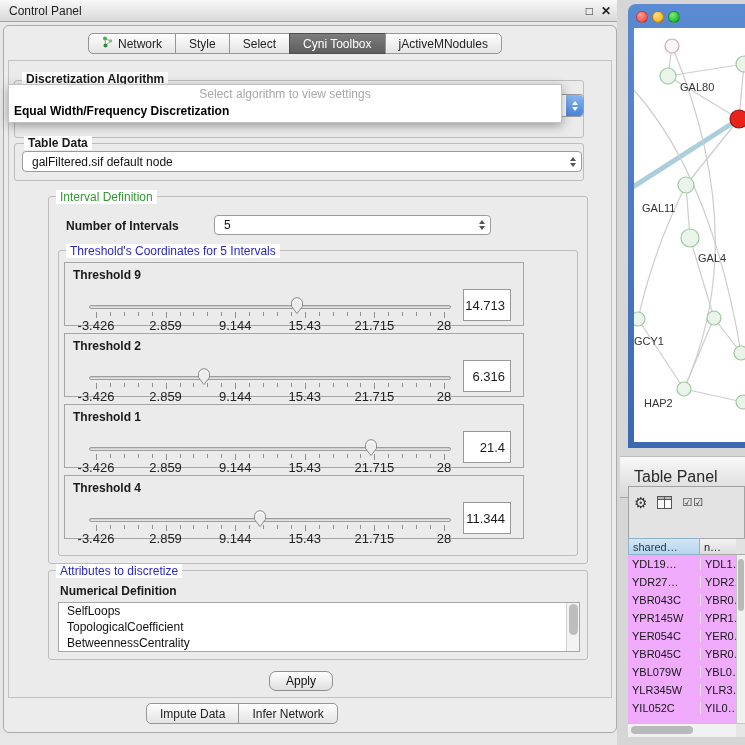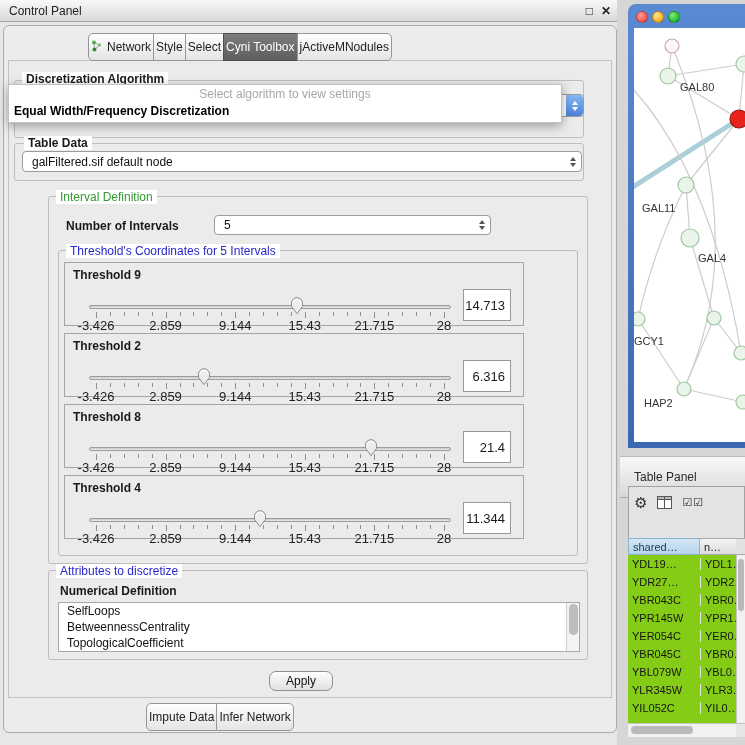--- a/index.html
+++ b/index.html
@@ -7,21 +7,21 @@
 .page{position:relative;width:745px;height:745px;background:#e7e7e7;overflow:hidden;font-size:12px;color:#1a1a1a}
 .abs{position:absolute}
 
 .titlebar{left:0;top:0;width:620px;height:22px;background:linear-gradient(#f8f8f8,#dadada);border-bottom:1px solid #a6a6a6;display:flex;align-items:center;padding:0 9px}
 .tb-title{font-size:12px;color:#222}
 .tb-btns{margin-left:auto;display:flex;gap:8px;font-size:12px;color:#222;font-weight:bold}
 .outer-panel{left:3px;top:25px;width:614px;height:708px;border:1px solid #ababab;border-radius:6px;background:#ececec}
 .inner-content{left:8px;top:60px;width:604px;height:638px;border:1px solid #c2c2c2;background:#ebebeb}
 
 .seg{display:flex}
-.seg-btn{height:28px;display:flex;align-items:center;gap:5px;padding:0 2px;background:linear-gradient(#fefefe,#e4e4e4);border:1px solid #969696;margin-left:-1px;font-size:12px;color:#222;white-space:nowrap}
+.seg-btn{height:21px;display:flex;align-items:center;gap:5px;padding:0 13px;background:linear-gradient(#fefefe,#e4e4e4);border:1px solid #969696;margin-left:-1px;font-size:12px;color:#222;white-space:nowrap}
 .seg-btn:first-child{border-radius:5px 0 0 5px;margin-left:0}
 .seg-btn:last-child{border-radius:0 5px 5px 0}
 .seg-btn.selected{background:linear-gradient(#7d7d7d,#5e5e5e);color:#fff;border-color:#4e4e4e}
 .top-tabs{left:88px;top:33px;z-index:4}
 .bottom-tabs{left:146px;top:703px;z-index:4}
 
 .group{border:1px solid #bdbdbd;border-radius:3px}
 .group-title{position:absolute;background:#ffffff;padding:0 4px;font-size:12px;white-space:nowrap;z-index:2}
 .bold{font-weight:bold}
 .gt-green{color:#339933}
@@ -61,28 +61,28 @@
 .right-bg{left:617px;top:0;width:128px;height:745px;background:#d6d6d6}
 .net-window{left:628px;top:4px;width:117px;height:444px;background:linear-gradient(#5a8ad2,#3c68b2);border-radius:8px 0 0 0}
 .traffic{position:absolute;left:8px;top:7px;display:flex;gap:4px}
 .light{width:12px;height:12px;border-radius:50%;border:1px solid rgba(0,0,0,.3)}
 .l-red{background:radial-gradient(circle at 35% 30%,#ff9a92,#ff5f57 60%,#d9443c)}
 .l-yellow{background:radial-gradient(circle at 35% 30%,#ffe08a,#febc2e 60%,#d79c20)}
 .l-green{background:radial-gradient(circle at 35% 30%,#8ce86f,#28c840 60%,#1d9e2f)}
 .net-canvas{position:absolute;left:6px;top:24px;width:111px;height:414px;background:#fff;overflow:hidden}
 .nlabel{font-size:11px;fill:#333;font-family:"Liberation Sans",sans-serif}
 
-.tp-header{left:620px;top:456px;width:125px;height:42px;background:linear-gradient(#f8f8f8,#d8d8d8);border-top:1px solid #bcbcbc;border-bottom:1px solid #a6a6a6;display:flex;align-items:center;padding-left:14px;font-size:12px;color:#2a2a2a}
+.tp-header{left:620px;top:456px;width:125px;height:42px;background:linear-gradient(#f8f8f8,#d8d8d8);border-top:1px solid #bcbcbc;border-bottom:1px solid #a6a6a6;display:flex;align-items:center;padding-left:14px;font-size:16px;color:#2a2a2a}
 .tp-body{left:628px;top:486px;width:117px;height:251px;border:1px solid #a2a2a2;background:#e3e3e3}
 .tp-toolbar{left:634px;top:490px;height:24px;display:flex;align-items:center;gap:10px}
 .gear{font-size:15px;color:#333;line-height:1}
 .hc1{left:628px;top:538px;width:72px;height:17px;background:linear-gradient(#d3e6f5,#b6d5ec);border:1px solid #8fb2cd;font-size:11px;display:flex;align-items:center;padding-left:4px;color:#15374f}
 .hc2{left:700px;top:538px;width:36px;height:17px;background:linear-gradient(#f3f3f3,#dcdcdc);border-top:1px solid #aaa;border-bottom:1px solid #aaa;font-size:11px;display:flex;align-items:center;padding-left:4px;color:#222}
 .hc3{left:736px;top:538px;width:9px;height:17px;background:#e2e2e2;border-top:1px solid #aaa;border-bottom:1px solid #aaa}
-.tbody{left:628px;top:555px;width:108px;height:168px;background:#84cc16;overflow:hidden}
+.tbody{left:628px;top:555px;width:108px;height:168px;background:#f0abfc;overflow:hidden}
 .trow{display:flex;height:18px;align-items:center;font-size:11px;color:#151515}
 .tc1{width:72px;padding-left:4px;overflow:hidden;white-space:nowrap}
 .tc2{flex:1;padding-left:4px;border-left:1px solid #e3e3e3;overflow:hidden;white-space:nowrap}
 .vscroll{left:736px;top:555px;width:9px;height:168px;background:#f1f1f1;border-left:1px solid #c5c5c5}
 .vthumb{position:absolute;left:737.5px;top:559px;width:6px;height:52px;background:#b9b9b9;border-radius:3px}
 .hscroll{left:628px;top:723px;width:108px;height:14px;background:#f1f1f1;border-top:1px solid #c5c5c5}
 .hthumb{position:absolute;left:631px;top:726px;width:62px;height:8px;background:#b9b9b9;border-radius:4px}
 .hcorner{left:736px;top:723px;width:9px;height:14px;background:#e6e6e6;border-top:1px solid #c5c5c5}
 </style>
 </head>
@@ -254,21 +254,21 @@
             <span style="left: 100%;">28</span>
           </div>
           <div class="thumb" style="left: 114.879px;"><svg width="15" height="19" viewBox="0 0 15 19">
               <path d="M2,7.2 a5.3,5.3 0 0 1 11,0 l0,3.2 L7.5,17.6 L2,10.4 Z" fill="#ededed" stroke="#8b8b8b"></path>
               <path d="M3.5,6.9 a4,3.6 0 0 1 8,0" fill="none" stroke="#ffffff" stroke-width="1.2" opacity="0.8"></path>
             </svg></div>
         </div>
         <div class="th-value">6.316</div>
       </div>
       <div class="th-box" style="top: 404px;">
-        <div class="th-label">Threshold 8</div>
+        <div class="th-label">Threshold 1</div>
         <div class="slider">
           <div class="track"></div>
           <div class="ticks">
             <span class="tick" style="left: 0%; height: 6px;"></span>
             <span class="tick" style="left: 4%; height: 4px;"></span>
             <span class="tick" style="left: 8%; height: 4px;"></span>
             <span class="tick" style="left: 12%; height: 4px;"></span>
             <span class="tick" style="left: 16%; height: 4px;"></span>
             <span class="tick" style="left: 20%; height: 6px;"></span>
             <span class="tick" style="left: 24%; height: 4px;"></span>
@@ -354,22 +354,22 @@
         </div>
         <div class="th-value">11.344</div>
       </div>
     </div>
 
   <span class="group-title gt-blue" style="left:56px;top:564px">Attributes to discretize</span>
   <div class="abs group" style="left:48px;top:570px;width:540px;height:90px"></div>
   <span class="abs bold" style="left:60px;top:584px">Numerical Definition</span>
   <div class="listbox" id="attrList">
       <div class="list-item">SelfLoops</div>
+      <div class="list-item">TopologicalCoefficient</div>
       <div class="list-item">BetweennessCentrality</div>
-      <div class="list-item">TopologicalCoefficient</div>
     </div>
   <div class="abs list-scroll">
       <span class="list-thumb"></span>
     </div>
 
   <button class="apply-btn">Apply</button>
 
   <div class="abs seg bottom-tabs" id="bottomTabs">
       <div class="seg-btn">
         <span>Impute Data</span>

